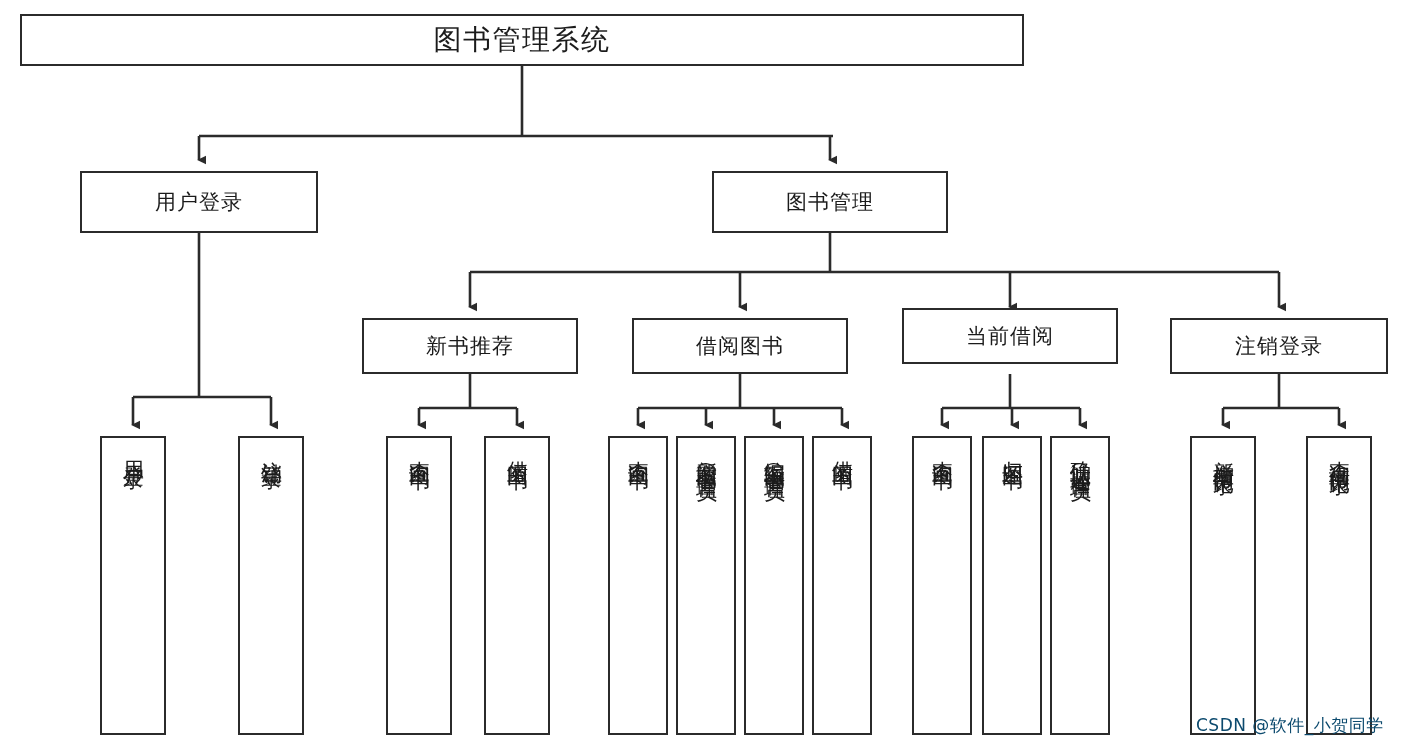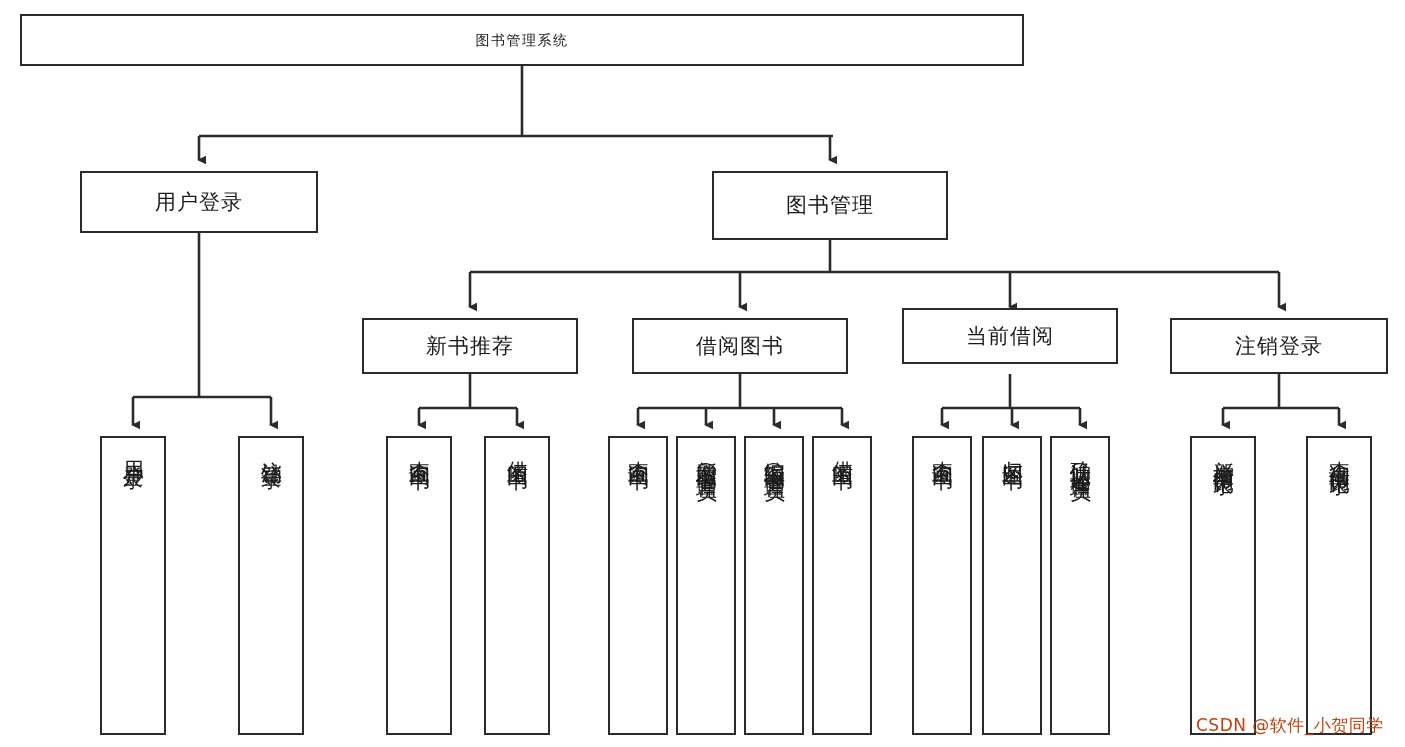--- a/index.html
+++ b/index.html
@@ -41,41 +41,41 @@
     text-align: center;
     line-height: 1.18;
     white-space: nowrap;
   }
   
   .node.h .lbl {
     font-size: 21px;
     letter-spacing: 1px;
   }
   .node.root .lbl {
-    font-size: 14px;
+    font-size: 28px;
     letter-spacing: 1.5px;
   }
   
   .node.v {
     align-items: flex-start;
     padding-top: 6px;
   }
   .node.v .lbl {
     writing-mode: vertical-rl;
     text-orientation: upright;
     font-size: 21px;
     letter-spacing: 3px;
     line-height: 1;
     white-space: nowrap;
     transform: none;
   }
   .watermark {
     position: absolute;
     font-size: 17px;
-    color: #c2410c;
+    color: #0c4a6e;
     white-space: nowrap;
     letter-spacing: 0.5px;
     user-select: none;
   }
 </style>
 </head>
 <body>
 
 <div id="canvas">
 
@@ -129,21 +129,21 @@
     </g>
   </svg>
 
   <div class="node h root" style="left:20px; top:14px; width:1004px; height:52px;">
     <span class="lbl">图书管理系统</span>
   </div>
 
   <div class="node h" style="left:80px; top:171px; width:238px; height:62px;">
     <span class="lbl">用户登录</span>
   </div>
-  <div class="node h" style="left:712px; top:171px; width:236px; height:69px;">
+  <div class="node h" style="left:712px; top:171px; width:236px; height:62px;">
     <span class="lbl">图书管理</span>
   </div>
 
   <div class="node h" style="left:362px; top:318px; width:216px; height:56px;">
     <span class="lbl">新书推荐</span>
   </div>
   <div class="node h" style="left:632px; top:318px; width:216px; height:56px;">
     <span class="lbl">借阅图书</span>
   </div>
   <div class="node h" style="left:902px; top:308px; width:216px; height:56px;">

